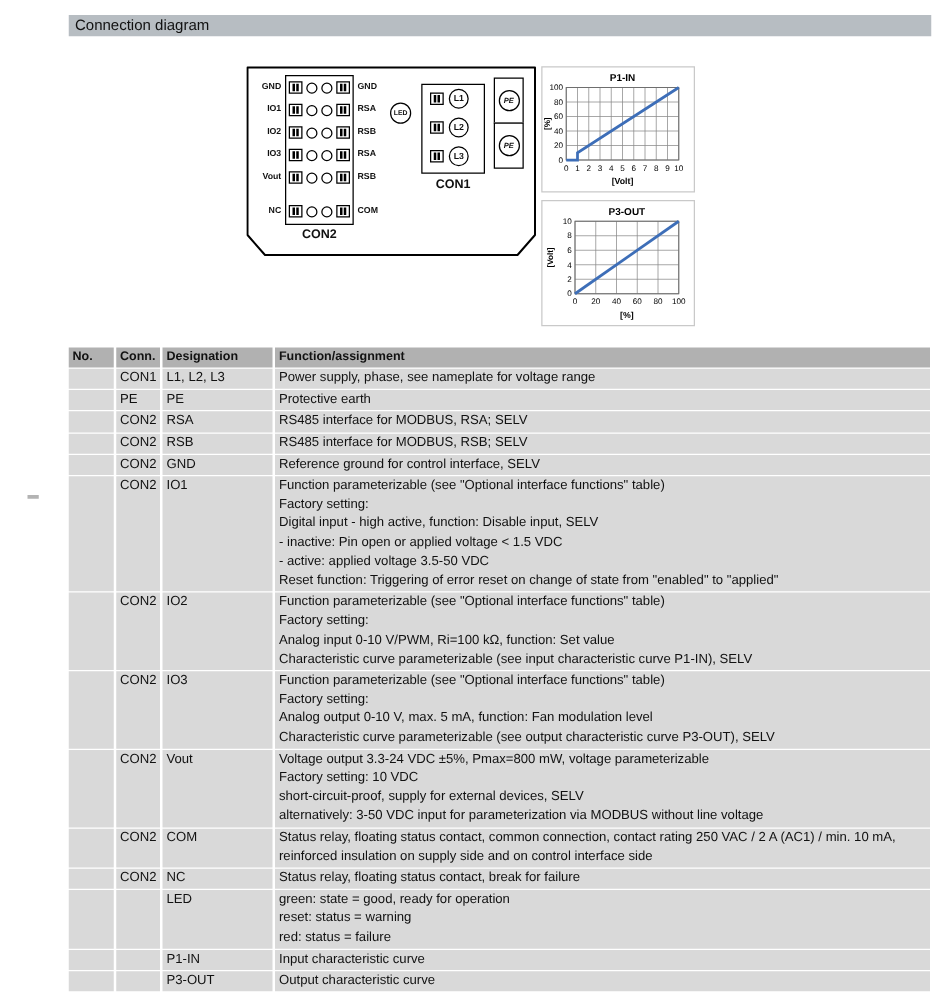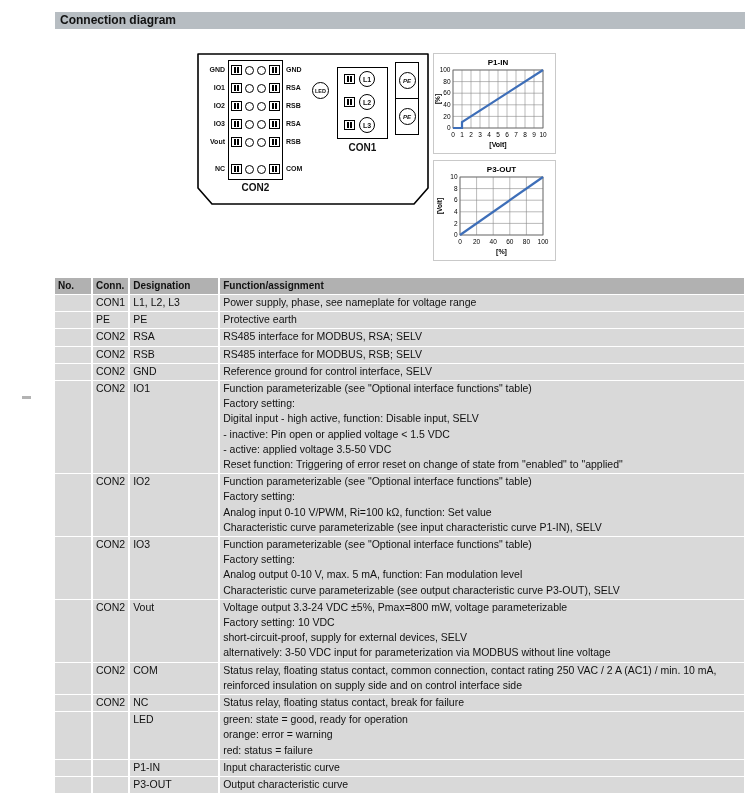--- a/index.html
+++ b/index.html
@@ -4,21 +4,21 @@
 <style>
   html,body{margin:0;padding:0;}
   body{
     width:750px;height:797px;position:relative;background:#fff;overflow:hidden;
     font-family:"Liberation Sans",sans-serif;color:#111;
   }
   
   .title-bar{
     position:absolute;left:55px;top:12px;width:690px;height:17px;
     background:var(--titlebar,#b7bdc2);
-    font-size:12px;font-weight:bold;line-height:17px;padding-left:5px;box-sizing:border-box;
+    font-size:12px;font-weight:normal;line-height:17px;padding-left:5px;box-sizing:border-box;
   }
   
   .device{position:absolute;left:197px;top:52px;width:232px;height:154px;}
   .device svg.outline{position:absolute;left:0;top:0;}
   .blk{position:absolute;border:1.4px solid #000;background:#fff;box-sizing:border-box;}
   .con2-rect{left:31px;top:8px;width:55px;height:120px;}
   .con1-rect{left:140px;top:15px;width:51px;height:72px;}
   .pe-box{left:198px;width:24px;height:37px;border:1.4px solid #000;position:absolute;
           display:flex;align-items:center;justify-content:center;background:#fff;box-sizing:border-box;}
   .conn-row{position:absolute;left:0;width:100%;height:12px;display:flex;align-items:center;justify-content:center;gap:3px;}
@@ -388,21 +388,21 @@
         <td>
           <div>Status relay, floating status contact, break for failure</div>
         </td>
       </tr>
       <tr>
         <td></td>
         <td></td>
         <td>LED</td>
         <td>
           <div>green: state = good, ready for operation</div>
-          <div>orange: error = warning</div>
+          <div>reset: status = warning</div>
           <div>red: status = failure</div>
         </td>
       </tr>
       <tr>
         <td></td>
         <td></td>
         <td>P1-IN</td>
         <td>
           <div>Input characteristic curve</div>
         </td>

